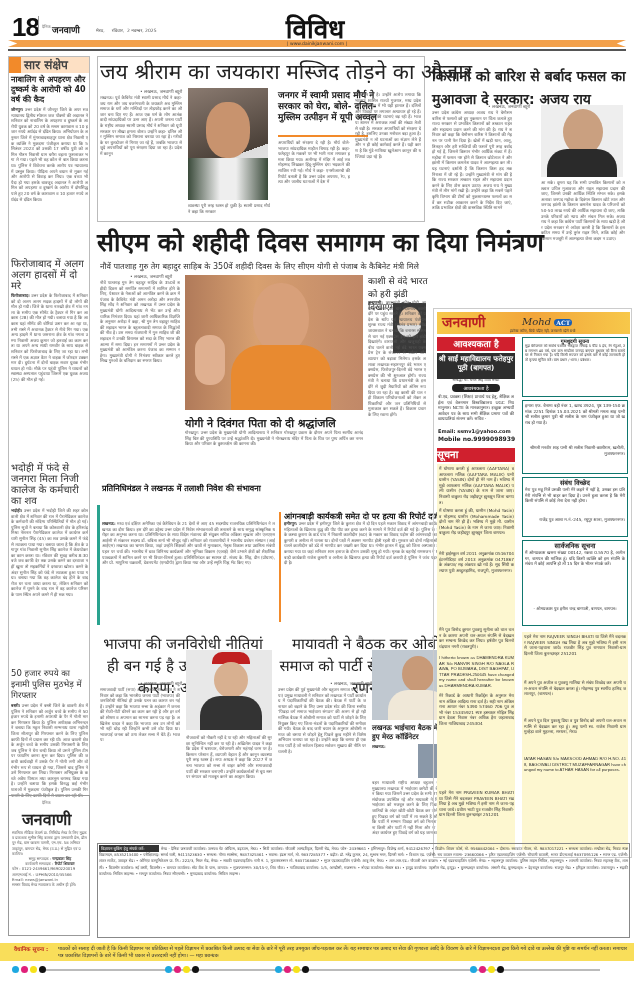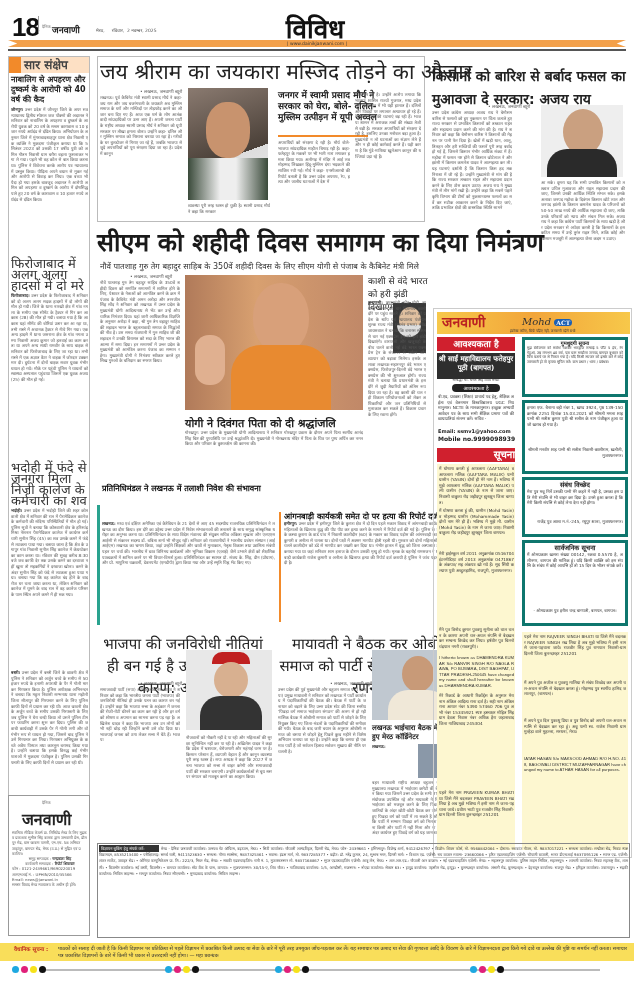--- a/index.html
+++ b/index.html
@@ -18,21 +18,21 @@
   #orange-band{left:8px;top:40px;width:618px;height:7px;background:#f3a04a;clip-path:polygon(0 0,100% 0,98.5% 50%,100% 100%,0 100%,1.5% 50%)}
   #site-url{left:0;top:40px;width:634px;text-align:center;font-size:4.5px;line-height:7px;color:#333}
   #hdr-rule{left:8px;top:49px;width:618px;height:1.5px;background:#555}
 
   
   #left-col{left:8px;top:56px;width:82px;height:880px;border:1px solid #bbb}
   #sar-head{left:9px;top:57px;width:80px;height:16px;background:#fde0c4}
   #sar-sq{left:9px;top:57px;width:12px;height:16px;background:#f28a2a}
   #sar-title{left:24px;top:57px;font-size:12px;font-weight:bold;color:#444;line-height:16px}
   .l-head{font-size:8px;line-height:10px;color:#222;font-weight:bold}
-  .l-head2{font-size:13px;line-height:11px;color:#333}
+  .l-head2{font-size:10px;line-height:11px;color:#333}
 
   
   #lead-box{left:97px;top:56px;width:328px;height:166px;border:1px solid #bbb}
   #lead-title{left:100px;top:58px;width:330px;font-size:21px;line-height:28px;color:#222;white-space:nowrap}
   .img{background:#7a6a60;overflow:hidden}
   .dateline{font-size:4.5px;color:#555}
   #lead-sub{left:278px;top:90px;width:118px;font-size:9px;line-height:11px;font-weight:bold;color:#222}
   #lead-sub-bar{left:278px;top:135px;width:90px;height:2px;background:#f28a2a}
 
   
@@ -55,23 +55,23 @@
   
   #ad-outer{left:433px;top:308px;width:199px;height:550px;border:1px solid #ccc}
   #jv-banner{left:437px;top:312px;width:193px;height:22px;background:linear-gradient(90deg,#f7c84a,#f2a53a,#f7c84a)}
   #jv-banner-txt{left:442px;top:314px;font-size:14px;font-weight:bold;color:#b22;line-height:16px}
   #inter-txt{left:522px;top:316px;font-size:10px;font-style:italic;color:#333;font-family:"DejaVu Serif",serif}
   #avash{left:437px;top:337px;width:78px;height:14px;background:#d0202e;color:#fff;font-size:9px;line-height:14px;text-align:center;font-weight:bold}
   #college{left:437px;top:353px;width:78px;height:26px;background:#2e2e2e;color:#fff;font-size:7px;line-height:9px;text-align:center;font-weight:bold;padding-top:2px}
   #college-pill{left:452px;top:384px;width:48px;height:8px;background:#222;color:#fff;border-radius:5px;font-size:5px;text-align:center;line-height:8px}
   #email-ad{left:438px;top:428px;font-size:5px;font-weight:bold;color:#222}
   #mobile-ad{left:438px;top:435px;font-size:6px;font-weight:bold;color:#222}
-  #suchna{left:437px;top:448px;width:78px;height:14px;background:#d0202e;color:#fff;font-size:10px;line-height:14px;text-align:right;font-weight:bold}
+  #suchna{left:437px;top:448px;width:78px;height:14px;background:#d0202e;color:#fff;font-size:10px;line-height:14px;text-align:left;font-weight:bold}
   .yell{background:#fdf7d0}
-  .notice-box{border:3px solid #0f766e;background:#fff}
+  .notice-box{border:1px solid #0f766e;background:#fff}
   .notice-head{font-size:6.5px;font-weight:bold;text-align:center;color:#222}
 
   
   #imprint{left:8px;top:795px;width:82px;height:141px;border:1px solid #999}
   #imprint-logo{left:22px;top:808px;font-size:16px;font-weight:bold;color:#222}
   #imprint-pre{left:42px;top:800px;font-size:4px;color:#666}
   #office-box{left:97px;top:843px;width:533px;height:95px;border:1px solid #888}
   #office-tag{left:99px;top:845px;width:60px;height:7px;background:#333;color:#fff;font-size:4px;line-height:7px;padding-left:2px;white-space:nowrap}
   #disclaimer{left:0;top:943px;width:634px;height:18px;background:#f9de5a}
   #disc-label{left:14px;top:945px;font-size:5.5px;font-weight:bold;color:#c03020}
@@ -107,20 +107,21 @@
 </div>
 <div class="abs" style="left:11px;top:258px;width:77px">
   <div class="l-head2">फिरोजाबाद में अलग अलग हादसों में दो मरे</div>
   <div class="txt" style="height:168px;margin-top:2px"><b>फिरोजाबाद।</b> <span>उत्तर प्रदेश के फिरोजाबाद में शनिवार को दो अलग अलग सड़क हादसों में दो लोगों की मौत हो गयी। जिले के थाना नारखी क्षेत्र में गांव नगला के समीप एक सीमेंट के ट्रैक्टर से गिर कर आकाश (28) की मौत हो गयी। बताया गया है कि आकाश यहां सीमेंट की बोरियां उतार कर आ रहा था, तभी रास्ते में अचानक ट्रैक्टर से नीचे गिर गया। एक अन्य हादसे में थाना जसराना क्षेत्र के गांव नगला उम्मा निवासी अजय कुमार जो हलवाई का काम करता था अपने अन्य साथी रामवीर के साथ बाइक से शनिवार को फिरोजाबाद के लिए जा रहा था। तभी रास्ते में एक अज्ञात वैटर ने बाइक में जोरदार टक्कर मार दी। दुर्घटना में दोनों बाइक सवार युवक गंभीर घायल हो गये। मौके पर पहुंची पुलिस ने घायलों को स्वास्थ्य अस्पताल पहुंचाया जिसमें एक युवक अजय (25) की मौत हो गई।</span></div>
 </div>
 <div class="abs" style="left:11px;top:462px;width:77px">
   <div class="l-head2">भदोही में फंदे से जनगरा मिला निजी कालेज के कर्मचारी का शव</div>
   <div class="txt" style="height:170px;margin-top:2px"><b>भदोही।</b> <span>उत्तर प्रदेश में भदोही जिले की शहर कोतवाली क्षेत्र में शनिवार की रात में पैरामेडिकल कालेज के कर्मचारी की संदिग्ध परिस्थितियों में मौत हो गई। पुलिस सूत्रों ने बताया कि कोतवाली क्षेत्र के हरिश्चंद्र मिश्रा नेशनल पैरामेडिकल कालेज में कार्यरत कर्मचारी सुनील सिंह (45) का शव उसके कमरे में फंदे से लटकता पाया गया। बताया जाता है कि क्षेत्र के उगापुर गांव निवासी सुनील सिंह कालेज में केयरटेकर का काम करता था। रविवार की सुबह करीब 8:30 बजे जब काफी देर तक उसके कमरे का दरवाजा नहीं खुला तो सहकर्मियों ने दरवाजा खोला। कमरे के अंदर सुनील सिंह को फंदे से लटकता हुआ पाया गया। बताया गया कि वह कालेज बंद होने के बाद रोज घर चला जाया करता था, लेकिन शनिवार को कालेज में घूमने के बाद रात में वह कालेज परिसर के पास स्थित अपने कमरे में ही रुक गया।</span></div>
 </div>
 <div class="abs" style="left:11px;top:668px;width:77px">
+  <div class="l-head2" style="font-size:8.5px">50 हजार रुपये का इनामी पुलिस मुठभेड़ में गिरफ्तार</div>
   <div class="txt" style="height:100px;margin-top:2px"><b>बस्ती।</b> <span>उत्तर प्रदेश में बस्ती जिले के छावनी क्षेत्र में पुलिस ने शनिवार को अर्जुन बच्चे के समीप से 50 हजार रुपये के इनामी अपराधी के पैर में गोली मार कर गिरफ्तार किया है। पुलिस अधीक्षक अभिनन्दन ने बताया कि महुल निवासी सम्भनाथ थाना महोली जिला सीतापुर की गिरफ्तार करने के लिए पुलिस काफी दिनों से प्रयास कर रही थी। आज छावनी क्षेत्र के अर्जुन बच्चे के समीप उसकी गिरफ्तारी के लिए जब पुलिस ने घेरा बन्दी किया तो उसने पुलिस टीम पर फायरिंग करना शुरू कर दिया। पुलिस की जवाबी कार्यवाही में उसके पैर में गोली लगी और वो गंभीर रूप से घायल हो गया, जिससे बाद पुलिस ने उसे गिरफ्तार कर लिया। गिरफ्तार अभियुक्त के कब्जे अवैध पिस्टल तथा कारतूस बरामद किया गया है। उन्होंने बताया कि इसके विरुद्ध कई गंभीर धाराओं में मुकदमा पंजीकृत है। पुलिस उसकी गिरफ्तारी के लिए काफी दिनों से प्रयास कर रही थी।</span></div>
 </div>
 
 <div class="abs" id="imprint"></div>
 <div class="abs" id="imprint-pre">दैनिक</div>
 <div class="abs" id="imprint-logo">जनवाणी</div>
 <div class="abs txt" style="left:12px;top:830px;width:76px;height:104px;font-size:3.8px;line-height:5.2px;text-align:left">
   <div>स्वामित्व मीडिया केयर्स प्रा. लिमिटेड मेरठ के लिए मुद्रक व प्रकाशक सुनील सिंह बालक द्वारा जनवाणी प्रेस, डौलपुर रोड, ग्राम छाकरा पारली, एन.एच. 58 अनियत जाहांपुर, बागपत रोड, मेरठ (उ.प्र.) से मुद्रित एवं प्रकाशित।</div>
   <div style="text-align:center"><span>समूह सम्पादक :</span> <b>चन्द्रकला सिंह</b></div>
   <div style="text-align:center"><span>कार्यकारी सम्पादक :</span> <b>रिपोर्ट शिवाकर</b></div>

